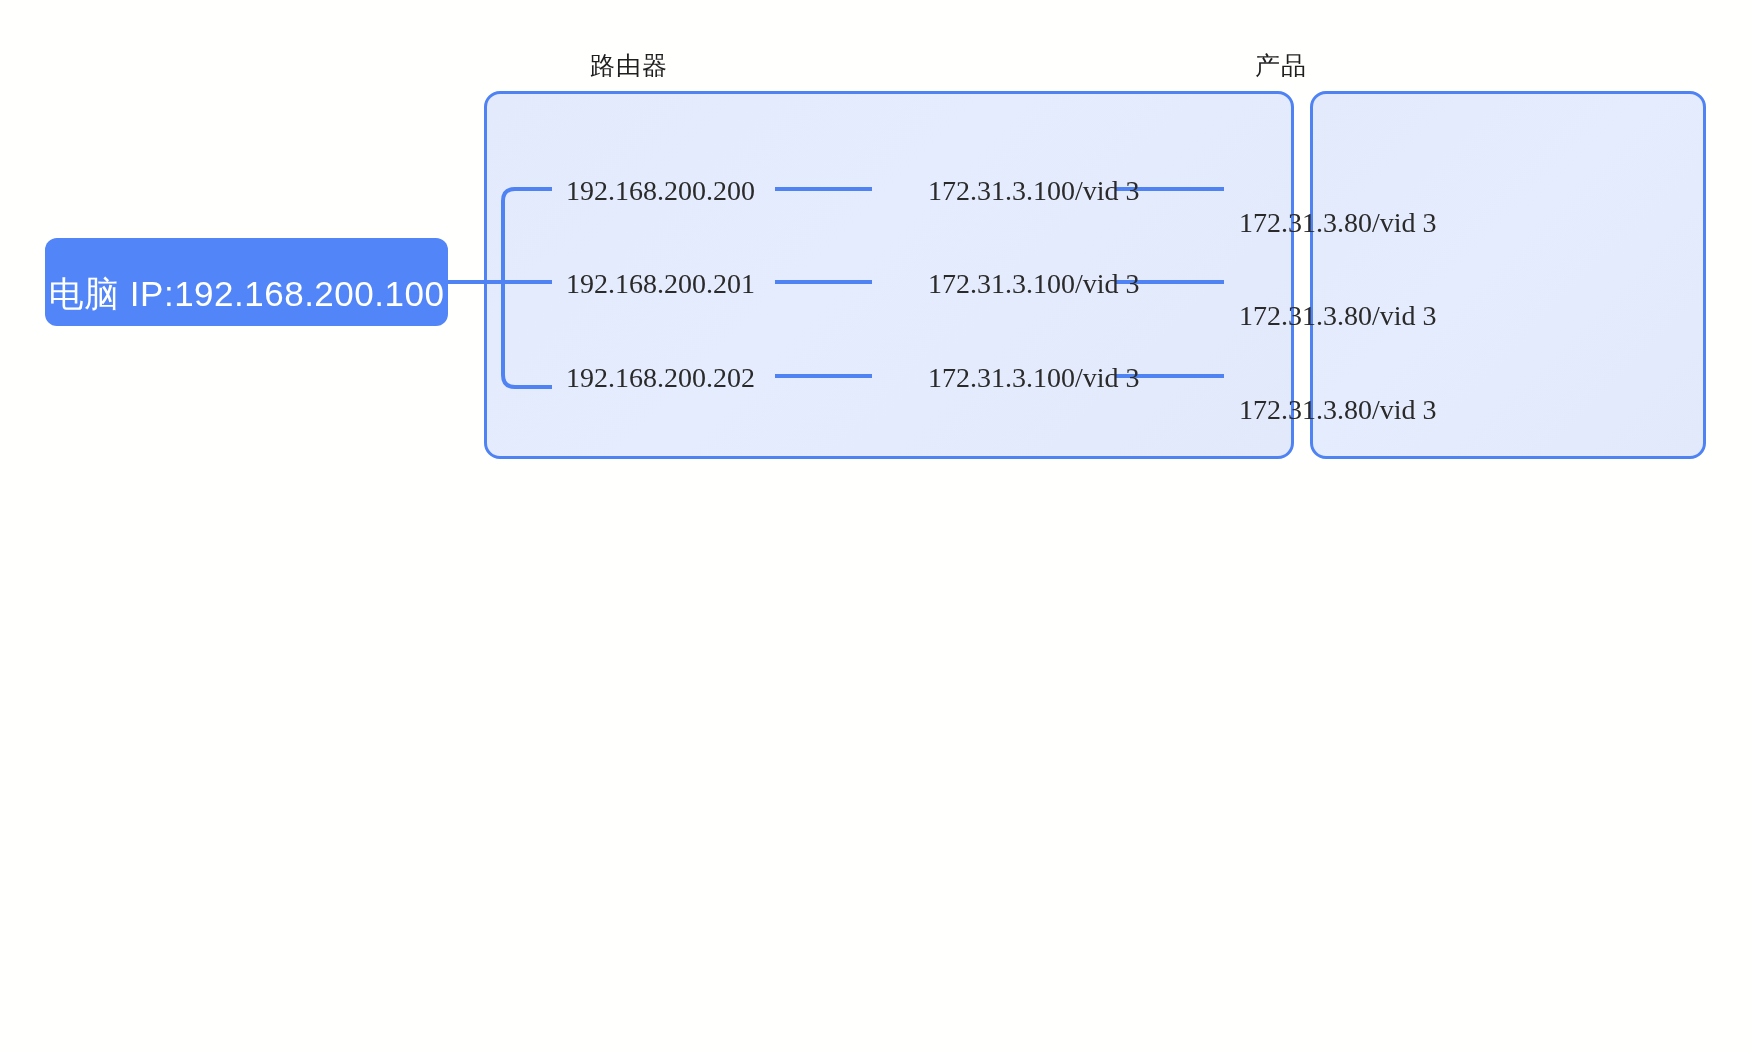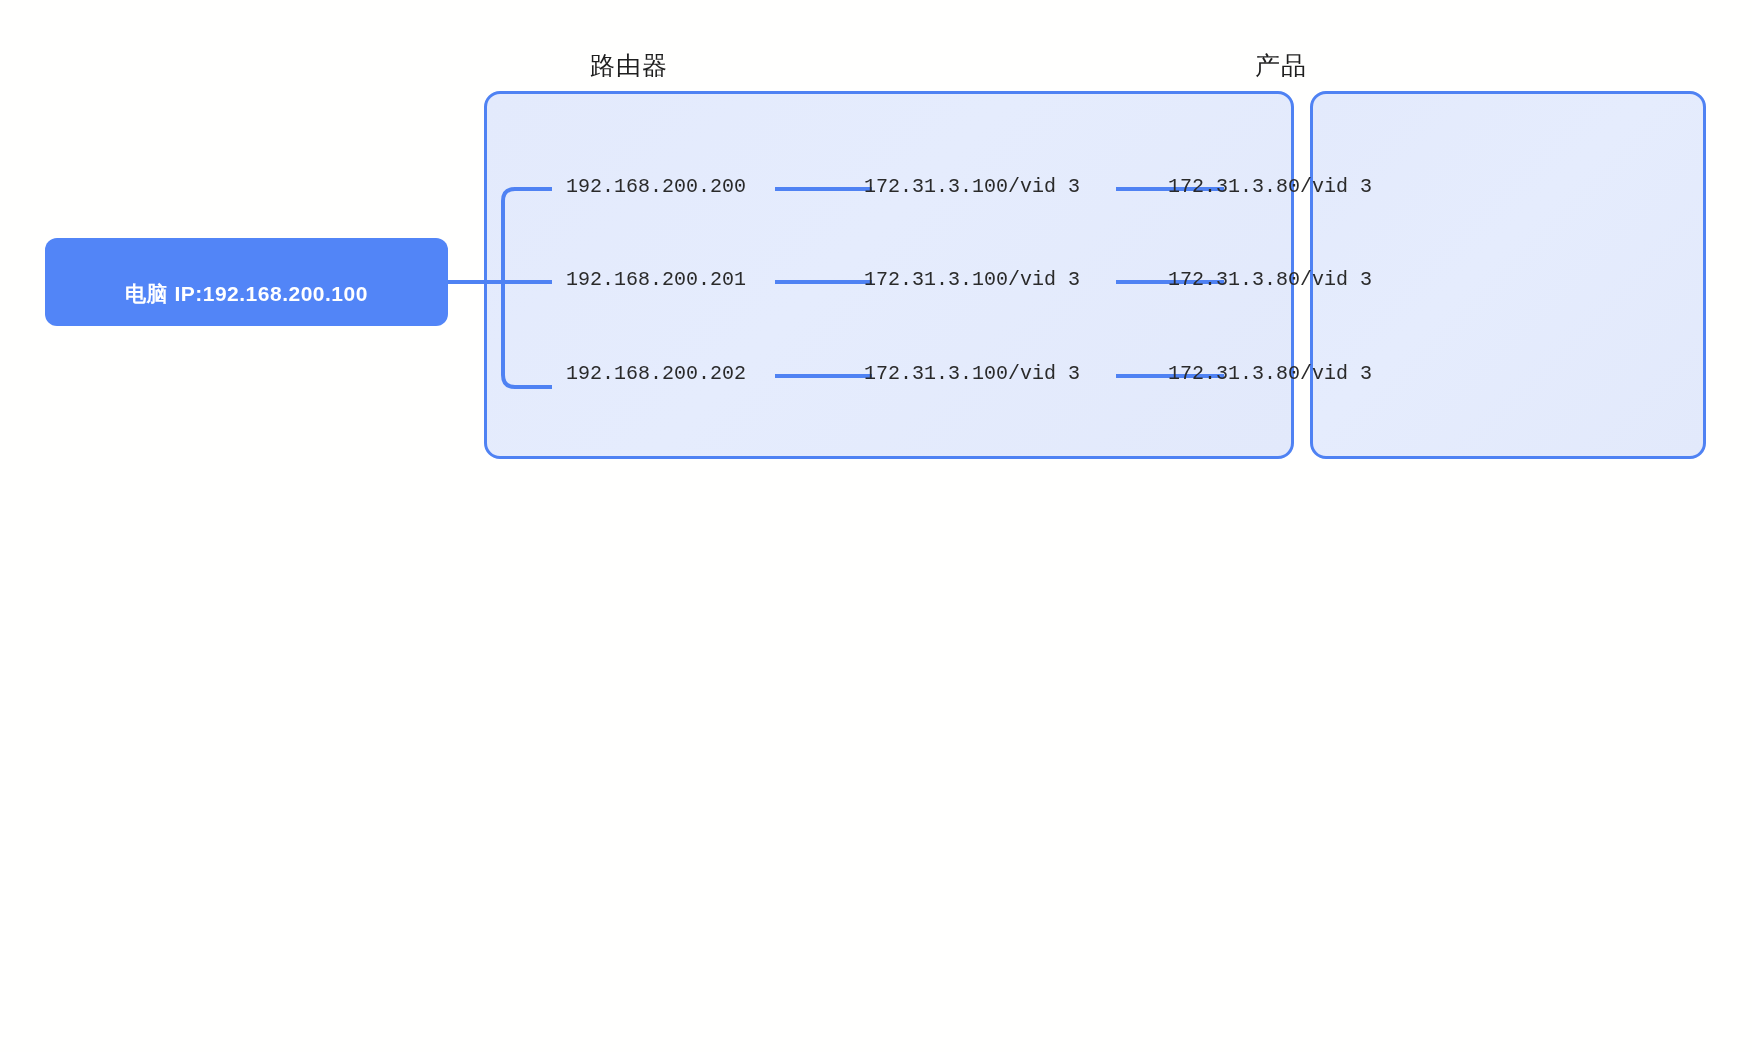--- a/index.html
+++ b/index.html
@@ -48,38 +48,38 @@
     height: 88px;
     background: #5285f7;
     border-radius: 12px;
     display: flex;
     align-items: center;
     justify-content: center;
     box-sizing: border-box;
   }
   #computer-node-label {
     color: #ffffff;
-    font-size: 21px;
-    font-weight: bold;
+    font-size: 35px;
+    font-weight: normal;
     letter-spacing: 0.5px;
     white-space: nowrap;
     margin-top: 24px;
   }
 
   
   .node-text {
     position: absolute;
-    font-size: 20px;
+    font-size: 28px;
     color: #2a2a2a;
     white-space: nowrap;
-    font-family: Liberation Mono, monospace;
+    font-family: Liberation Serif, serif;
   }
   .col-a { left: 566px; }
-  .col-b { left: 864px; }
-  .col-c { left: 1168px; }
+  .col-b { left: 928px; }
+  .col-c { left: 1239px; margin-top: 32px; }
 
   .row-1 { top: 175px; }
   .row-2 { top: 268px; }
   .row-3 { top: 362px; }
 
   
   #wires {
     position: absolute;
     left: 0;
     top: 0;

